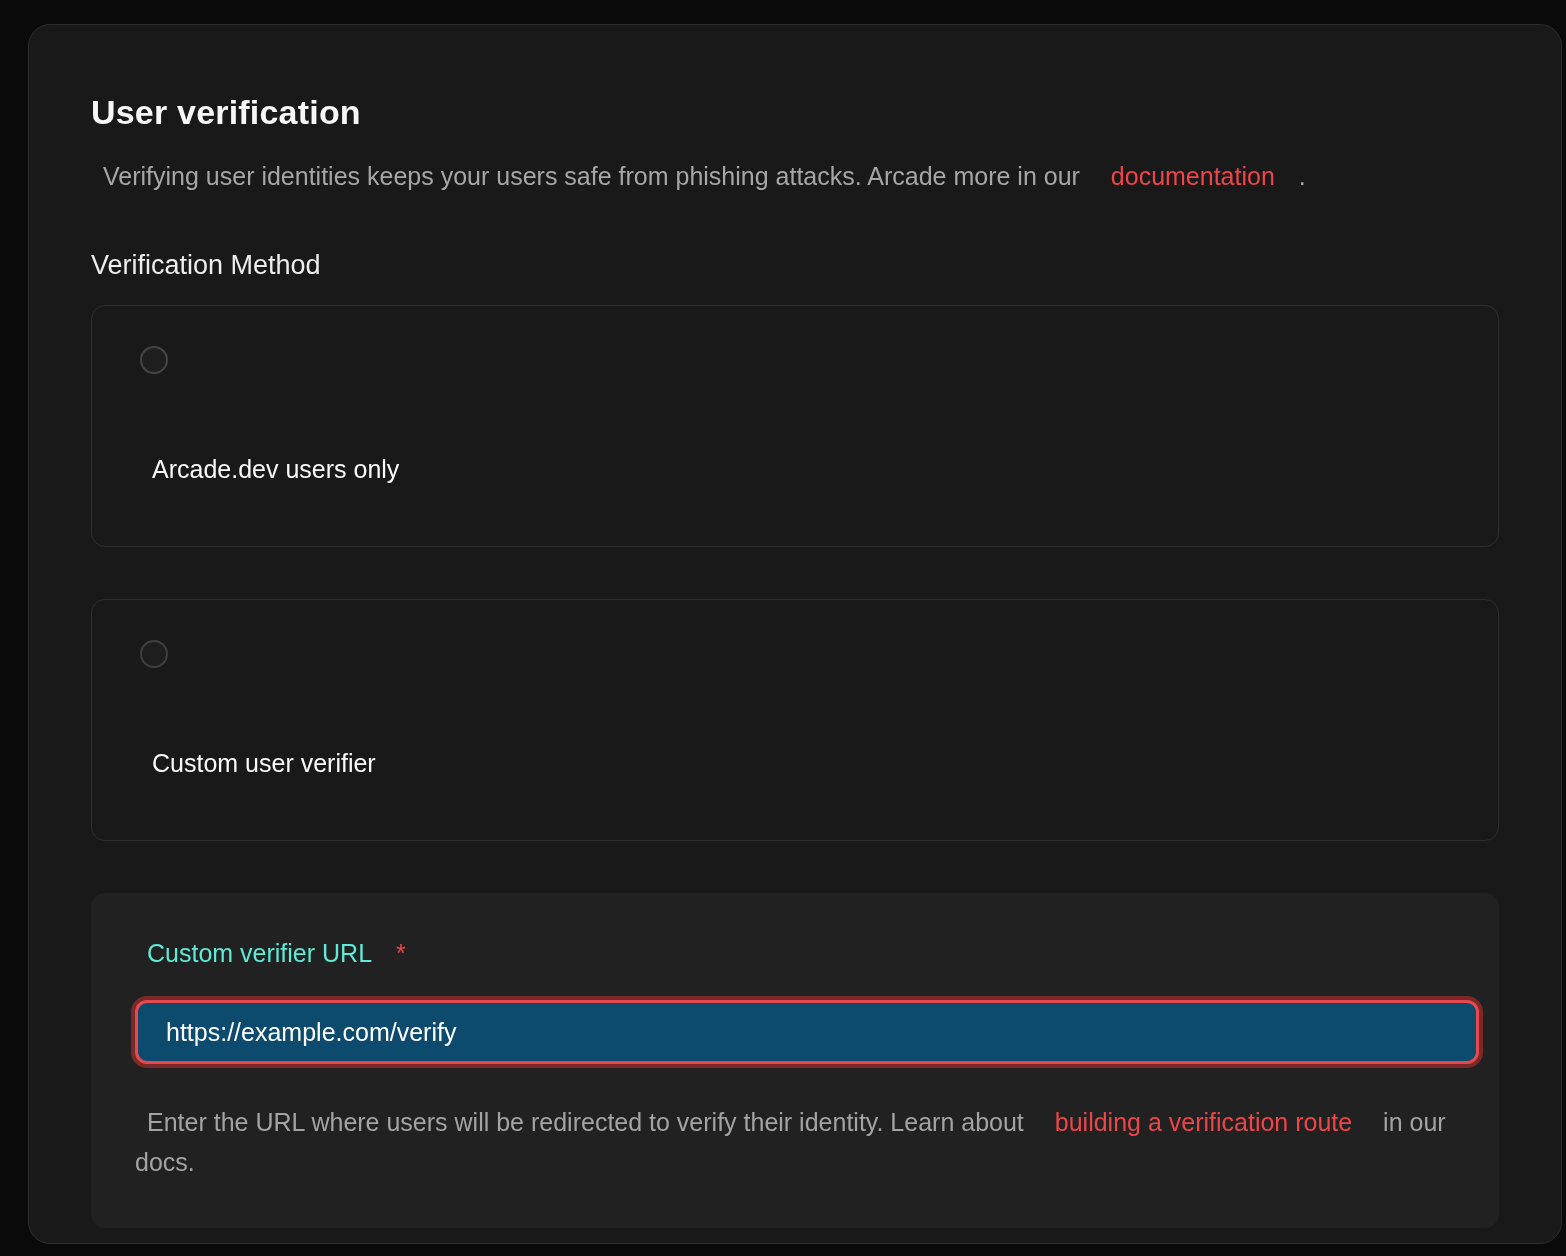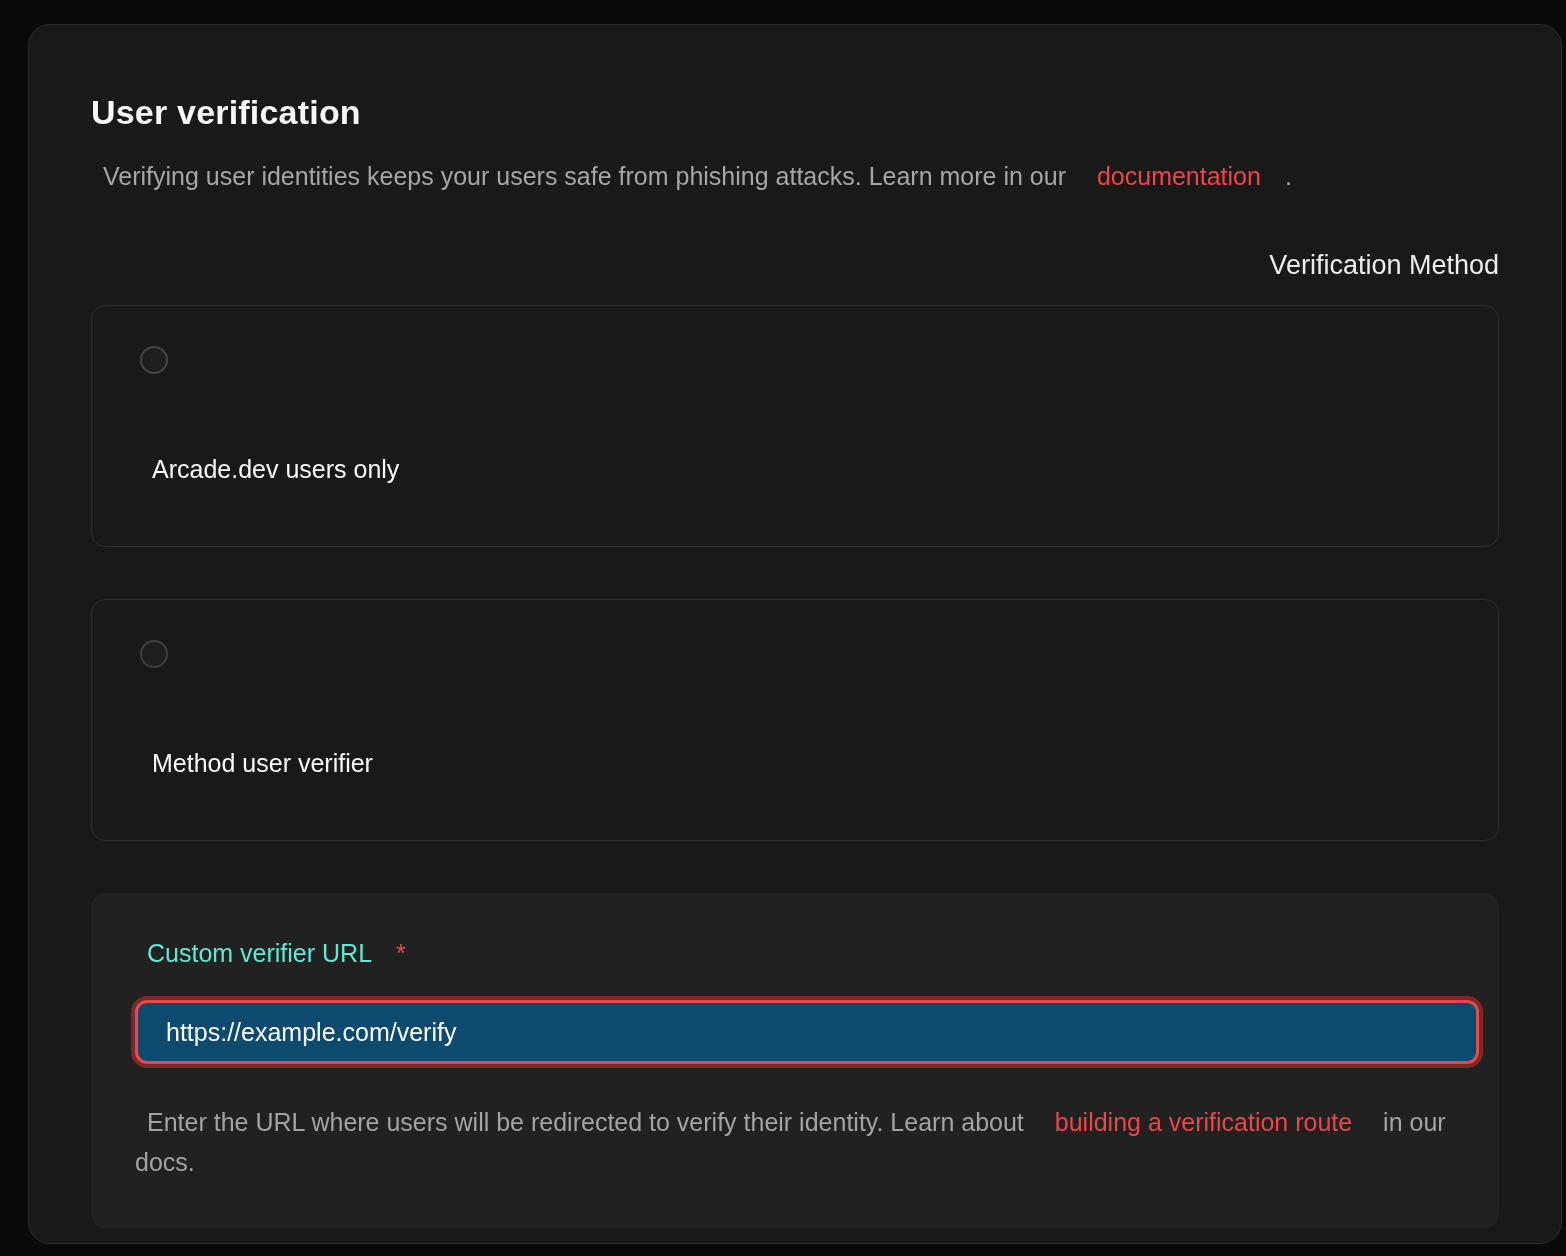--- a/index.html
+++ b/index.html
@@ -33,21 +33,20 @@
   .link {
     color: #ef4449;
     text-decoration: none;
     cursor: pointer;
   }
   .section-heading {
     margin-top: 56px;
     font-size: 27px;
     font-weight: 500;
     color: #ededed;
-    text-align: right;
   }
   .option-card {
     margin-top: 24px;
     border: 1px solid #2f2f2f;
     border-radius: 14px;
     padding: 32px 36px 36px 36px;
     display: flex;
     align-items: flex-start;
     gap: 42px;
     cursor: pointer;
@@ -142,37 +141,37 @@
     cursor: pointer;
   }
 </style>
 </head>
 <body>
 
 <div class="outer-card">
 
   <h1 class="page-title">User verification</h1>
 
-  <p class="page-subtitle"><span>Verifying user identities keeps your users safe from phishing attacks. Learn more in our </span><a class="link">documentation</a><span>.</span></p>
+  <p class="page-subtitle"><span>Verifying user identities keeps your users safe from phishing attacks. Arcade more in our </span><a class="link">documentation</a><span>.</span></p>
 
   <h2 class="section-heading">Verification Method</h2>
 
   <div class="option-card">
     <span class="radio"></span>
     <div>
       <div class="option-label">Arcade.dev users only</div>
     </div>
   </div>
 
   <div class="option-card second selected">
     <span class="radio">
         <span class="radio-dot"></span>
       </span>
     <div>
-      <div class="option-label">Method user verifier</div>
+      <div class="option-label">Custom user verifier</div>
     </div>
   </div>
 
   <div class="url-panel">
     <div>
       <span class="field-label">Custom verifier URL</span><span class="required-star">*</span>
     </div>
     <input class="url-input" type="text" value="https://example.com/verify" style="">
     <p class="field-help"><span>Enter the URL where users will be redirected to verify their identity. Learn about </span><a class="link">building a verification route</a><span> in our docs.</span></p>
   </div>

